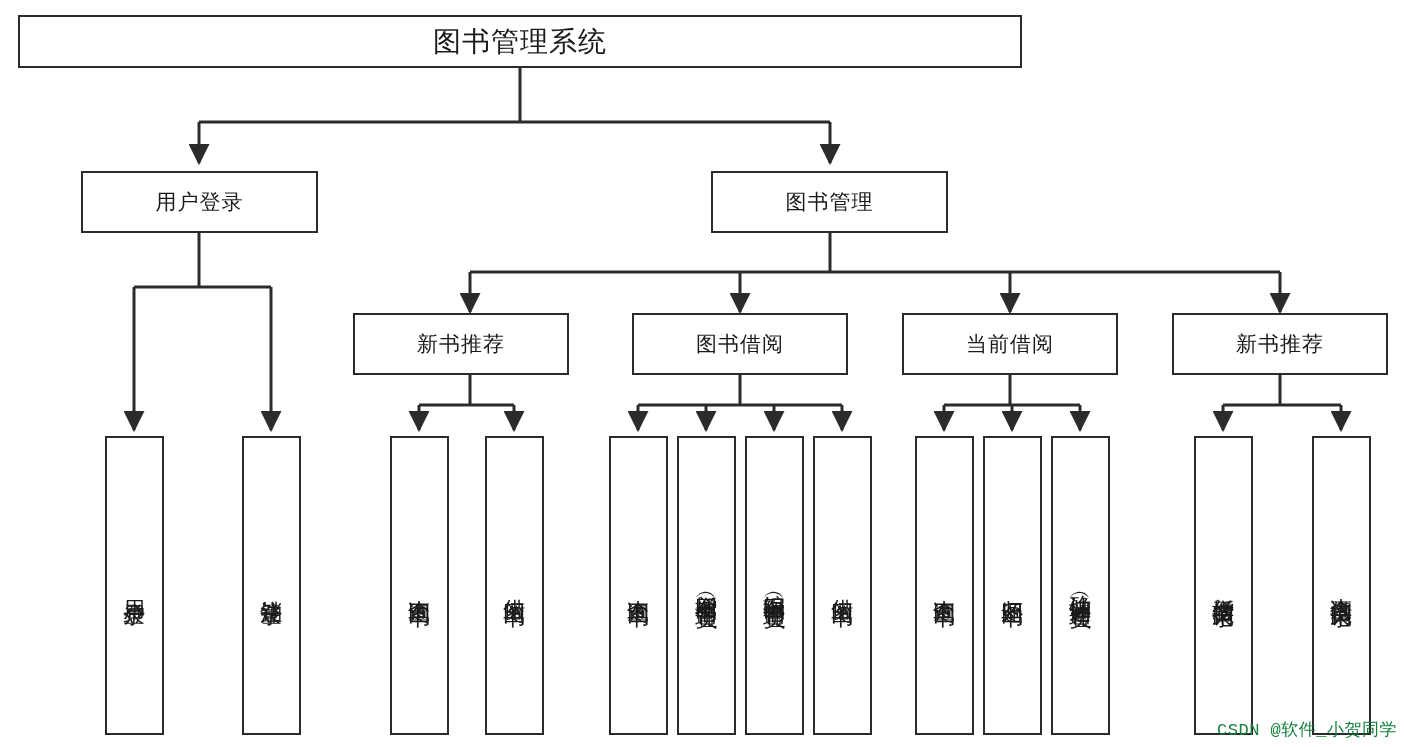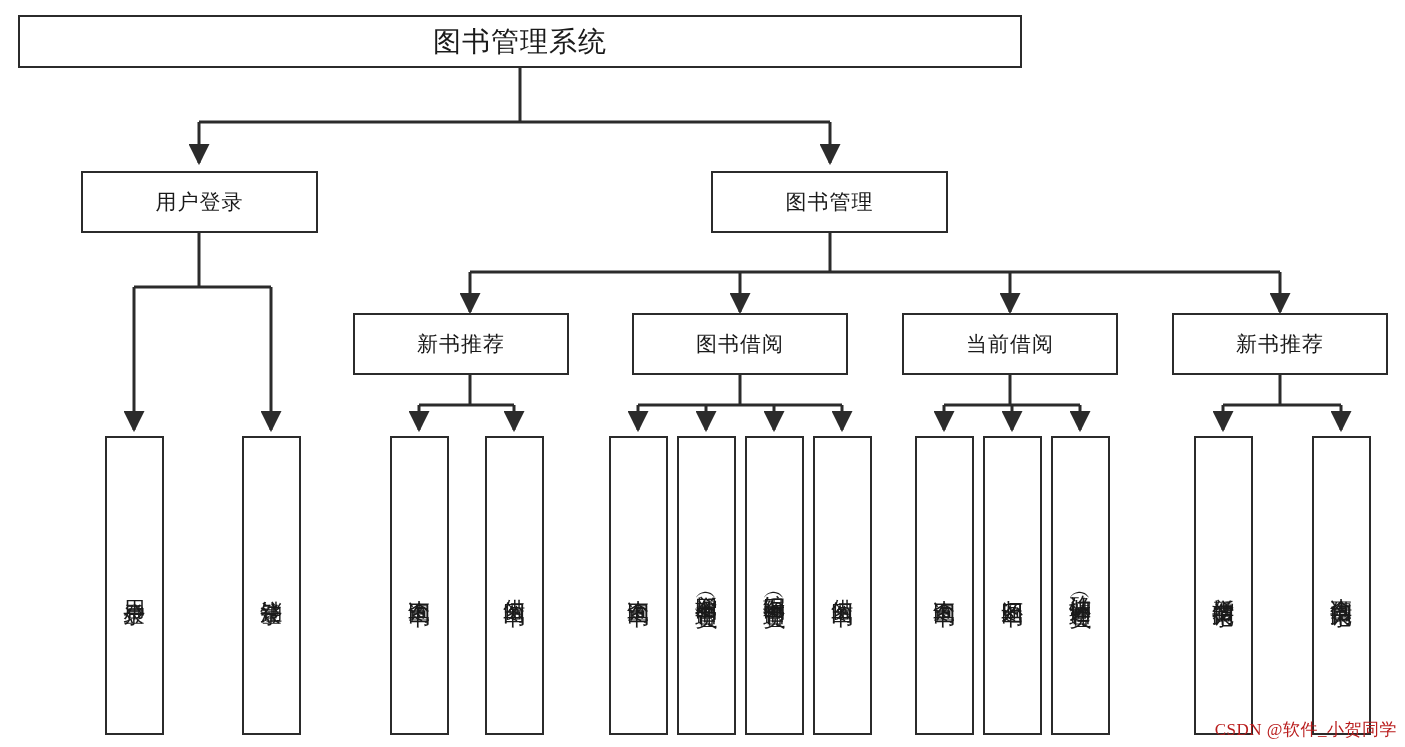--- a/index.html
+++ b/index.html
@@ -63,24 +63,24 @@
     line-height: 1.06;
     letter-spacing: 2px;
     white-space: nowrap;
     max-height: 100%;
   }
   #watermark {
     position: absolute;
     right: 8px;
     bottom: 6px;
     font-size: 17px;
-    color: #b91c1c;
+    color: #15803d;
     letter-spacing: 0.5px;
     white-space: nowrap;
-    font-family: Liberation Serif, serif;
+    font-family: Liberation Mono, monospace;
   }
 </style>
 </head>
 <body>
 
 <div id="diagram-root">
 
   <svg id="edge-layer" viewBox="0 0 1405 747" width="1405" height="747" xmlns="http://www.w3.org/2000/svg">
     <defs>
       <marker id="arrow" viewBox="0 0 10 10" refX="9" refY="5" markerWidth="7" markerHeight="7" orient="auto-start-reverse">

